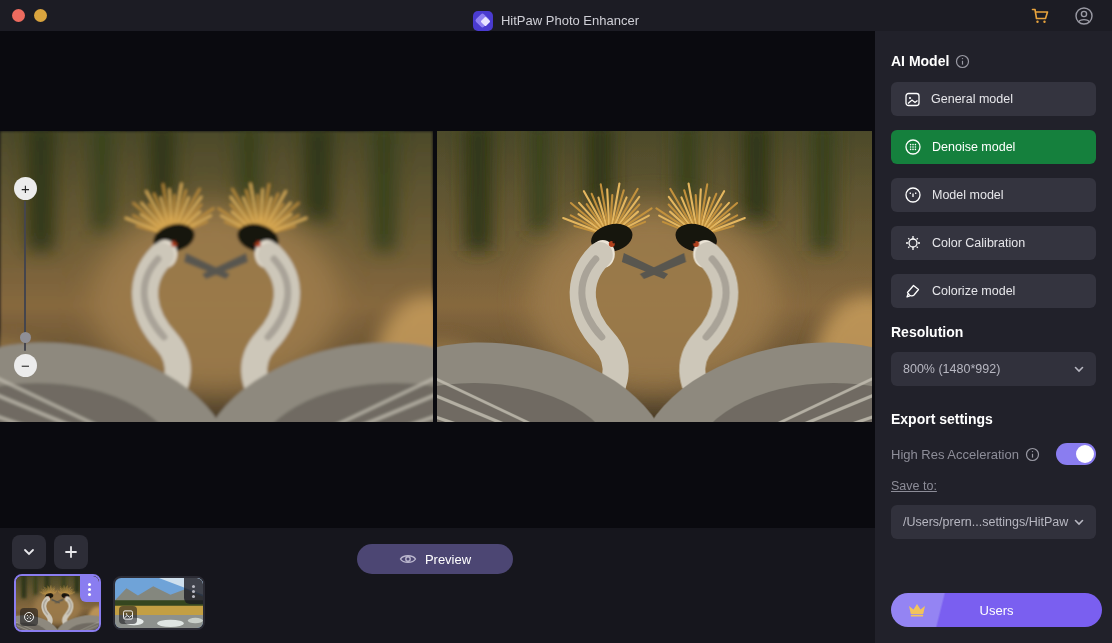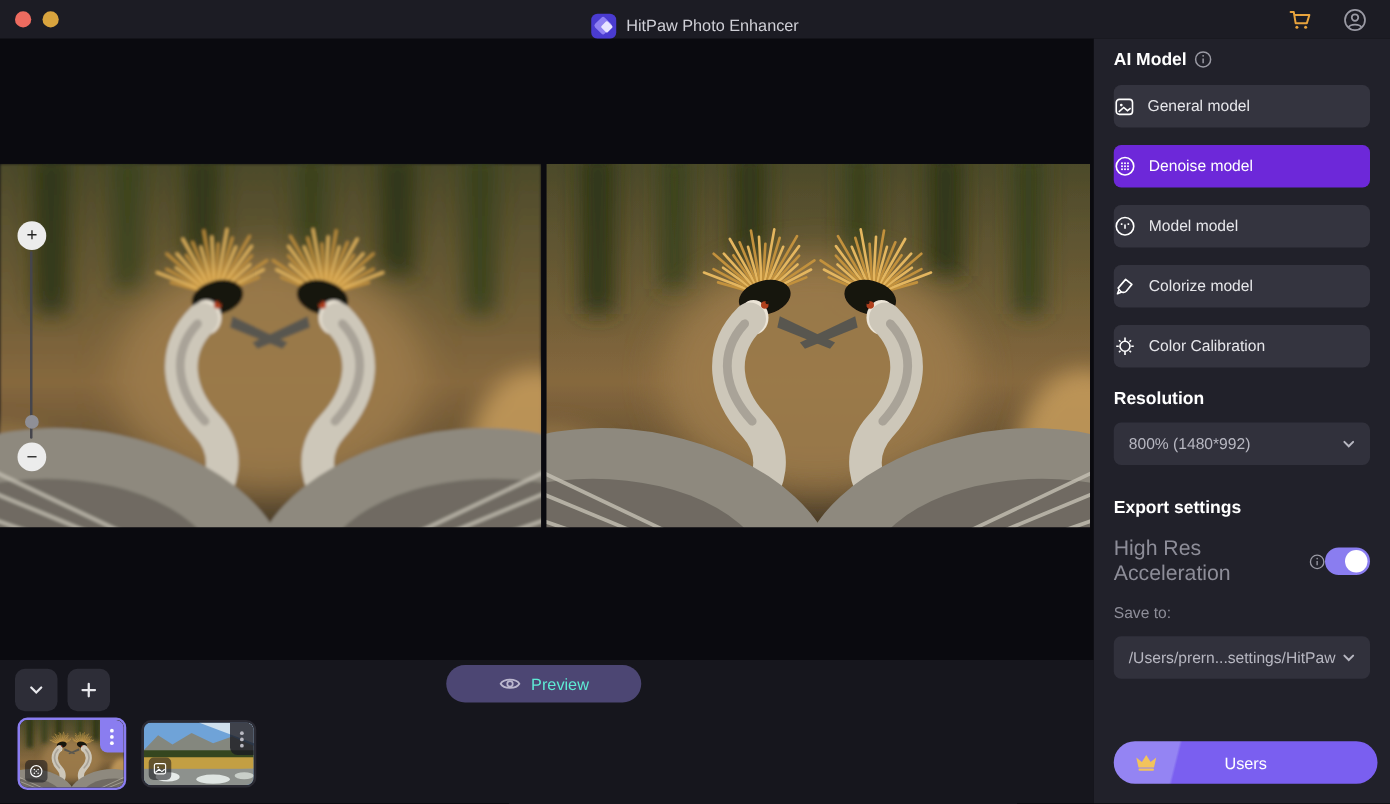--- a/index.html
+++ b/index.html
@@ -28,49 +28,49 @@
   .panel.right { left:437px; width:435px; }
   .panel svg { width:100%; height:100%; display:block; }
   .zoomctl { position:absolute; left:13px; top:146px; width:24px; height:200px; }
   .zc-btn { position:absolute; left:1px; width:23px; height:23px; border-radius:50%; background:#ececec; border:none; color:#222; font-size:15px; line-height:21px; text-align:center; cursor:pointer; padding:0; }
   .zc-track { position:absolute; left:11px; top:24px; width:2px; height:150px; background:#45454c; border-radius:1px; }
   .zc-handle { position:absolute; left:7px; top:155px; width:11px; height:11px; border-radius:50%; background:#8f8f96; cursor:pointer; }
 
   
   .bottombar { position:absolute; left:0; top:528px; width:875px; height:115px; background:#16161d; }
   .sq-btn { position:absolute; top:7px; width:34px; height:34px; border-radius:8px; background:#2d2d37; border:none; color:#e8e8ec; cursor:pointer; display:flex; align-items:center; justify-content:center; font-size:17px; }
-  .preview-btn { position:absolute; left:357px; top:4px; width:156px; height:30px; border-radius:15px; background:#4c4673; border:none; color:#5eead4; font-size:13px; display:flex; align-items:center; justify-content:center; gap:8px; cursor:pointer; }
+  .preview-btn { position:absolute; left:357px; top:16px; width:156px; height:30px; border-radius:15px; background:#4c4673; border:none; color:#ffffff; font-size:13px; display:flex; align-items:center; justify-content:center; gap:8px; cursor:pointer; }
   .thumb { position:absolute; top:46px; border-radius:8px; overflow:hidden; cursor:pointer; }
   .thumb svg.ph { width:100%; height:100%; display:block; }
   .thumb.t1 { left:14px; width:87px; height:58px; border:2px solid #8a7df0; }
   .thumb.t2 { left:113px; top:48px; width:92px; height:54px; border:2px solid #2b2b34; background:#2b2b34; }
   .thumb-badge { position:absolute; right:0; top:0; width:19px; height:26px; border-radius:0 6px 0 6px; display:flex; align-items:center; justify-content:center; cursor:pointer; }
   .thumb-badge.purple { background:#8a7df0; }
   .thumb-badge.dark { background:rgba(26,26,34,.8); }
   .dots { display:flex; flex-direction:column; gap:2px; }
   .dots i { width:3px; height:3px; border-radius:50%; background:#fff; }
   .thumb-badge.dark .dots i { background:#b9b9c2; }
   .thumb-type { position:absolute; left:4px; bottom:4px; width:18px; height:18px; border-radius:4px; background:rgba(20,20,26,.55); display:flex; align-items:center; justify-content:center; }
 
   
   .sidebar { position:absolute; left:875px; top:31px; width:237px; height:612px; background:#21212a; padding:0 16px; }
   .sb-heading { display:flex; align-items:center; gap:6px; color:#fff; font-size:14px; font-weight:bold; }
-  .h-aimodel { margin-top:8px;text-align:center; }
-  .model-btn { position:relative; width:205px; height:34px; margin-top:14px; border:none; border-radius:6px; background:#34343f; color:#e6e6ea; display:flex; align-items:center; gap:10px; padding:0 0; font-size:12.5px; cursor:pointer; }
+  .h-aimodel { margin-top:22px;text-align:center; }
+  .model-btn { position:relative; width:205px; height:34px; margin-top:14px; border:none; border-radius:6px; background:#34343f; color:#e6e6ea; display:flex; align-items:center; gap:10px; padding:0 13px; font-size:12.5px; cursor:pointer; }
   .model-btn:first-of-type { margin-top:13px; }
-  .model-btn.selected { background:#6d28d9; color:#fff; }
+  .model-btn.selected { background:#15803d; color:#fff; }
   .h-resolution { margin-top:16px; }
   .dropdown { position:relative; width:205px; height:34px; margin-top:12px; border:none; border-radius:6px; background:#31313c; color:#b7b7c1; display:flex; align-items:center; padding:4px 12px; font-size:12.5px; cursor:pointer; }
   .dropdown .chev { position:absolute; right:11px; }
   .h-export { margin-top:25px;text-align:center; }
   .hr-row { margin-top:16px; display:flex; align-items:center; }
-  .hr-label { color:#8d8d98; font-size:17px; display:flex; align-items:center; gap:6px; }
+  .hr-label { color:#8d8d98; font-size:13px; display:flex; align-items:flex-start; gap:6px; }
   .toggle { margin-left:auto; width:40px; height:22px; border-radius:11px; background:#8a7df0; border:none; position:relative; cursor:pointer; }
   .toggle .knob { position:absolute; right:2px; top:2px; width:18px; height:18px; border-radius:50%; background:#fff; }
-  .saveto-label { margin-top:14px; color:#8d8d98; font-size:12.5px; }
+  .saveto-label { margin-top:14px; color:#8d8d98; font-size:12.5px;text-decoration:underline; }
   .export-btn { position:absolute; left:16px; bottom:16px; width:211px; height:34px; border:none; border-radius:17px; color:#fff; font-size:13px; cursor:pointer; background:linear-gradient(104deg,#9484f3 0%,#9484f3 24%,#7a5ff0 25%,#7a5ff0 100%); display:flex; align-items:center; justify-content:center; }
   .export-btn .crown { position:absolute; left:16px; top:8px; }
   svg.ic { display:block; }
 </style>
 </head>
 <body>
 
 <div class="window">
 
   <div class="titlebar">
@@ -572,42 +572,42 @@
       <svg class="ic" width="18" height="18" viewBox="0 0 18 18" fill="none" stroke="#fff" stroke-width="1.3">
         <circle cx="9" cy="9" r="7"></circle>
           <path d="M6.3 6.5 V8"></path>
           <path d="M11.7 6.5 V8"></path>
           <path d="M9 7.5 V11"></path>
       </svg>
       <span>Model model</span>
     </button>
 
     <button class="model-btn">
-      <svg class="ic" width="18" height="18" viewBox="0 0 18 18" fill="none" stroke="#fff" stroke-width="1.3" stroke-linejoin="round">
-        <path d="M3.5 10.5 L9.5 3.5 L14.5 7.5 L10 13 C8.5 14.5 6 14 5 12.5 Z"></path>
-          <path d="M4.2 11.8 L3 15 L6.4 13.6"></path>
-      </svg>
-      <span>Colorize model</span>
-    </button>
-
-    <button class="model-btn">
       <svg class="ic" width="18" height="18" viewBox="0 0 18 18" fill="none" stroke="#fff" stroke-width="1.3">
         <circle cx="9" cy="9" r="4"></circle>
           <path d="M9 2 V5"></path>
           <path d="M9 13 V16"></path>
           <path d="M2 9 H4"></path>
           <path d="M14 9 H16"></path>
           <path d="M4.2 4.2 L5.4 5.4"></path>
           <path d="M12.6 12.6 L13.8 13.8"></path>
           <path d="M4.2 13.8 L5.4 12.6"></path>
           <path d="M12.6 5.4 L13.8 4.2"></path>
       </svg>
       <span>Color Calibration</span>
     </button>
 
+    <button class="model-btn">
+      <svg class="ic" width="18" height="18" viewBox="0 0 18 18" fill="none" stroke="#fff" stroke-width="1.3" stroke-linejoin="round">
+        <path d="M3.5 10.5 L9.5 3.5 L14.5 7.5 L10 13 C8.5 14.5 6 14 5 12.5 Z"></path>
+          <path d="M4.2 11.8 L3 15 L6.4 13.6"></path>
+      </svg>
+      <span>Colorize model</span>
+    </button>
+
     <div class="sb-heading h-resolution">
       <span>Resolution</span>
     </div>
     <div class="dropdown">
       <span>800% (1480*992)</span>
       <svg class="ic chev" width="12" height="12" viewBox="0 0 12 12" fill="none" stroke="#b7b7c1" stroke-width="1.6" stroke-linecap="round">
           <path d="M2.5 4.5 L6 8 L9.5 4.5"></path>
         </svg>
     </div>
 

